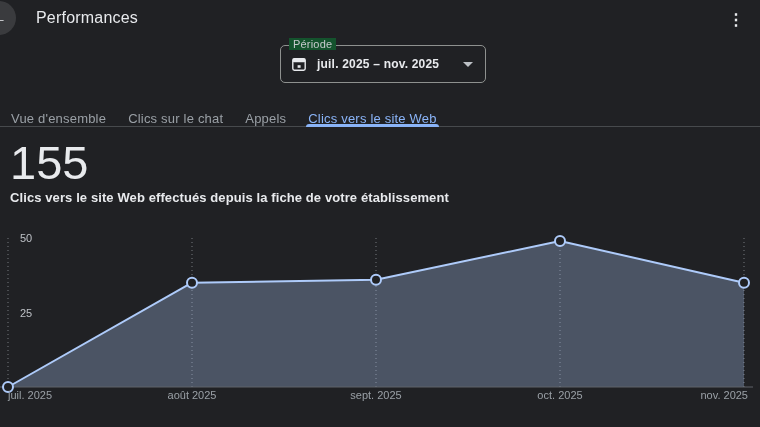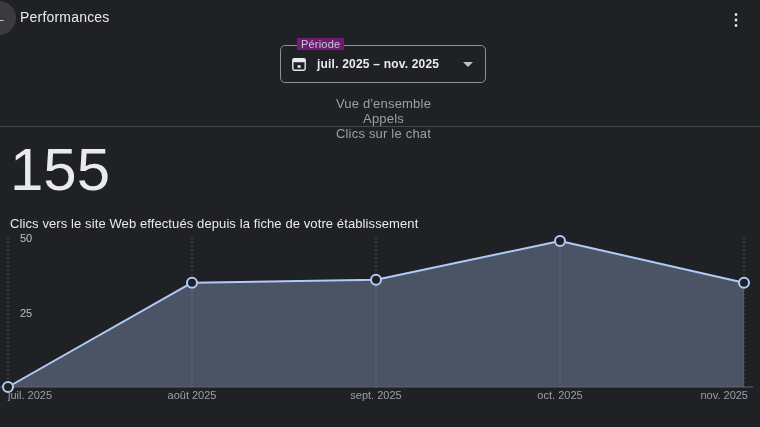--- a/index.html
+++ b/index.html
@@ -10,72 +10,71 @@
     -webkit-font-smoothing:antialiased;
   }
   
   .header{position:absolute;top:0;left:0;width:760px;height:40px;}
   .back-btn{
     position:absolute;left:-18px;top:1px;width:34px;height:34px;border-radius:50%;
     background:#3a3b3e;display:flex;align-items:center;justify-content:center;
     color:#e8eaed;font-size:16px;cursor:pointer;
   }
   .page-title{
-    position:absolute;left:20px;top:9px;margin:0;
-    font-size:14px;font-weight:500;color:#e8eaed;letter-spacing:.2px;
+    position:absolute;left:36px;top:9px;margin:0;
+    font-size:16px;font-weight:500;color:#e8eaed;letter-spacing:.2px;
   }
   .kebab{
     position:absolute;right:12px;top:8px;width:24px;height:24px;
     color:#e8eaed;font-size:16px;font-weight:700;line-height:24px;text-align:center;
     cursor:pointer;
   }
   
   .period-field{
     position:absolute;left:280px;top:45px;width:206px;height:38px;
     border:1px solid #8e918f;border-radius:5px;box-sizing:border-box;
     display:flex;align-items:center;padding:0 10px;cursor:pointer;
   }
   .period-legend{
-    position:absolute;top:-8px;left:16px;background:#701a75;padding:0 4px;
+    position:absolute;top:-8px;left:8px;background:#14532d;padding:0 4px;
     font-size:11px;color:#c7cacd;letter-spacing:.2px;
   }
   .period-value{
     font-size:12px;font-weight:700;color:#e8eaed;margin-left:10px;letter-spacing:.2px;
     white-space:nowrap;flex:1;
   }
   .caret-down{
     width:0;height:0;border-left:5px solid transparent;border-right:5px solid transparent;
     border-top:5px solid #bdc1c6;margin-right:2px;
   }
   .cal-icon{flex:0 0 auto;display:block;}
   
   .tabs{
     position:absolute;left:0;top:96px;width:760px;height:31px;
-    display:flex;align-items:center;padding-left:7px;box-sizing:border-box;
+    display:flex;align-items:flex-end;box-sizing:border-box;
     border-bottom:1px solid #474a4d;
-    flex-direction:column;
   }
   .tab{
     position:relative;display:flex;align-items:center;padding:0 11px;
     font-size:13px;font-weight:500;color:#9aa0a6;letter-spacing:.2px;
     cursor:pointer;white-space:nowrap;
   }
   .tab.active{color:#8ab4f8;}
   .tab.active::after{
     content:"";position:absolute;left:9px;right:9px;bottom:-1px;height:3px;
     background:#8ab4f8;border-radius:3px 3px 0 0;
   }
   
   .metric-value{
     position:absolute;left:10px;top:138px;
-    font-size:60px;font-weight:400;color:#e8eaed;line-height:1.05;
+    font-size:47px;font-weight:400;color:#e8eaed;line-height:1.05;
   }
   .metric-desc{
     position:absolute;left:10px;top:190px;
-    font-size:13px;font-weight:400;color:#e8eaed;letter-spacing:.1px;margin-top:26px;
+    font-size:13px;font-weight:700;color:#e8eaed;letter-spacing:.1px;
   }
   
   .chart-wrap{position:absolute;left:0;top:225px;width:760px;height:180px;}
   .chart-wrap svg{display:block;}
 </style>
 </head>
 <body>
 
 <div class="header">
   <div class="back-btn">
@@ -96,24 +95,27 @@
   </svg>
   <span class="period-value">juil. 2025 – nov. 2025</span>
   <span class="caret-down"></span>
 </div>
 
 <nav class="tabs" id="tab-bar">
     <div class="tab">
       <span>Vue d'ensemble</span>
     </div>
     <div class="tab">
+      <span>Clics sur le chat</span>
+    </div>
+    <div class="tab">
       <span>Appels</span>
     </div>
-    <div class="tab">
-      <span>Clics sur le chat</span>
+    <div class="tab active">
+      <span>Clics vers le site Web</span>
     </div>
   </nav>
 
 <div class="metric-value">155</div>
 <div class="metric-desc">Clics vers le site Web effectués depuis la fiche de votre établissement</div>
 
 <div class="chart-wrap" id="chart-wrap">
     <svg width="760" height="180" viewBox="0 0 760 180">
       <line x1="8" y1="13" x2="8" y2="162" stroke="#9aa0a6" stroke-width="1" stroke-dasharray="1 3" opacity="0.7"></line>
       <line x1="192" y1="13" x2="192" y2="162" stroke="#9aa0a6" stroke-width="1" stroke-dasharray="1 3" opacity="0.7"></line>

